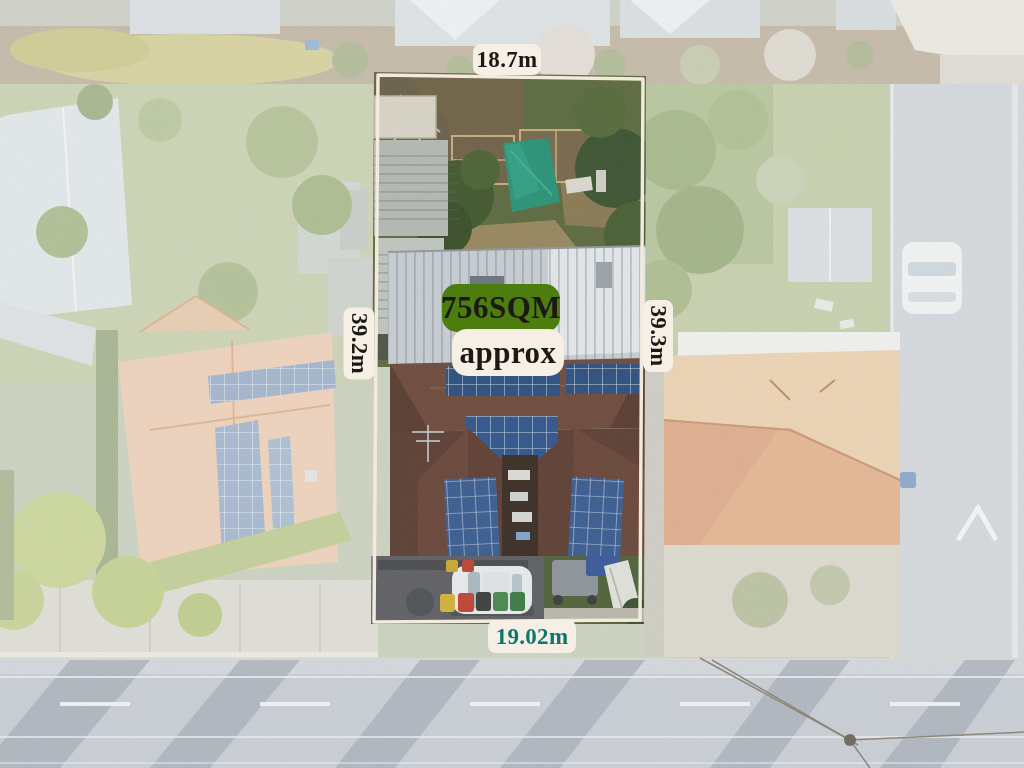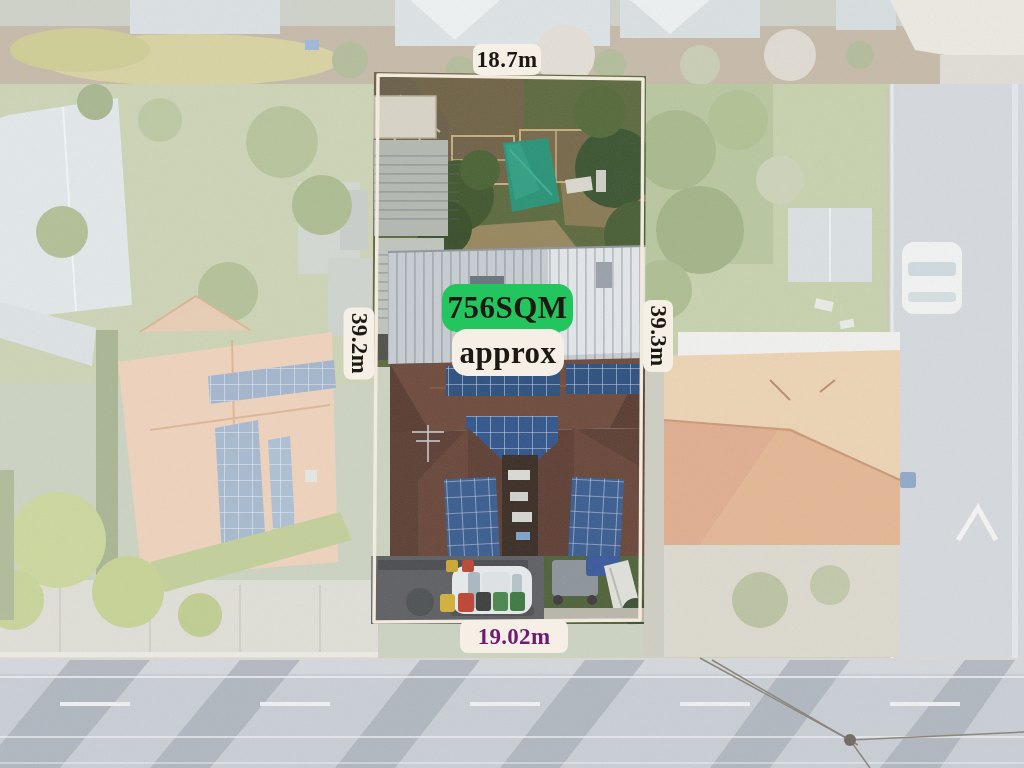--- a/index.html
+++ b/index.html
@@ -347,19 +347,19 @@
 
   <polygon points="378,75 643,79 640,620 374,622" fill="none" stroke-width="3.5" stroke-linejoin="round" stroke="#f1eadd"></polygon>
 </svg>
 
 <div class="dim-label" style="left: 473px; top: 44px; width: 68px; height: 31px; background: rgb(245, 239, 229); color: rgb(28, 24, 20);">18.7m</div>
 
 <div class="dim-label vertical" style="left: 323px; top: 328px; width: 72px; height: 31px; background: rgb(245, 239, 229); color: rgb(28, 24, 20);">39.2m</div>
 
 <div class="dim-label vertical" style="left: 622px; top: 321px; width: 72px; height: 30px; background: rgb(245, 239, 229); color: rgb(28, 24, 20);">39.3m</div>
 
-<div class="dim-label" style="left: 460px; top: 620px; width: 108px; height: 33px; background: rgb(245, 239, 229); color: #701a75;">19.02m</div>
-
-<div class="area-line" style="left: 442px; top: 284px; width: 131px; height: 48px; background: #22c55e; color: rgb(28, 24, 20);">756SQM</div>
+<div class="dim-label" style="left: 488px; top: 620px; width: 88px; height: 33px; background: rgb(245, 239, 229); color: #0f766e;">19.02m</div>
+
+<div class="area-line" style="left: 442px; top: 284px; width: 118px; height: 48px; background: #4d7c0f; color: rgb(28, 24, 20);">756SQM</div>
 
 <div class="area-line" style="left: 452px; top: 329px; width: 112px; height: 47px; background: rgb(245, 239, 229); color: rgb(28, 24, 20); text-align: center;">approx</div>
 
 </div>
 
 </body></html>

